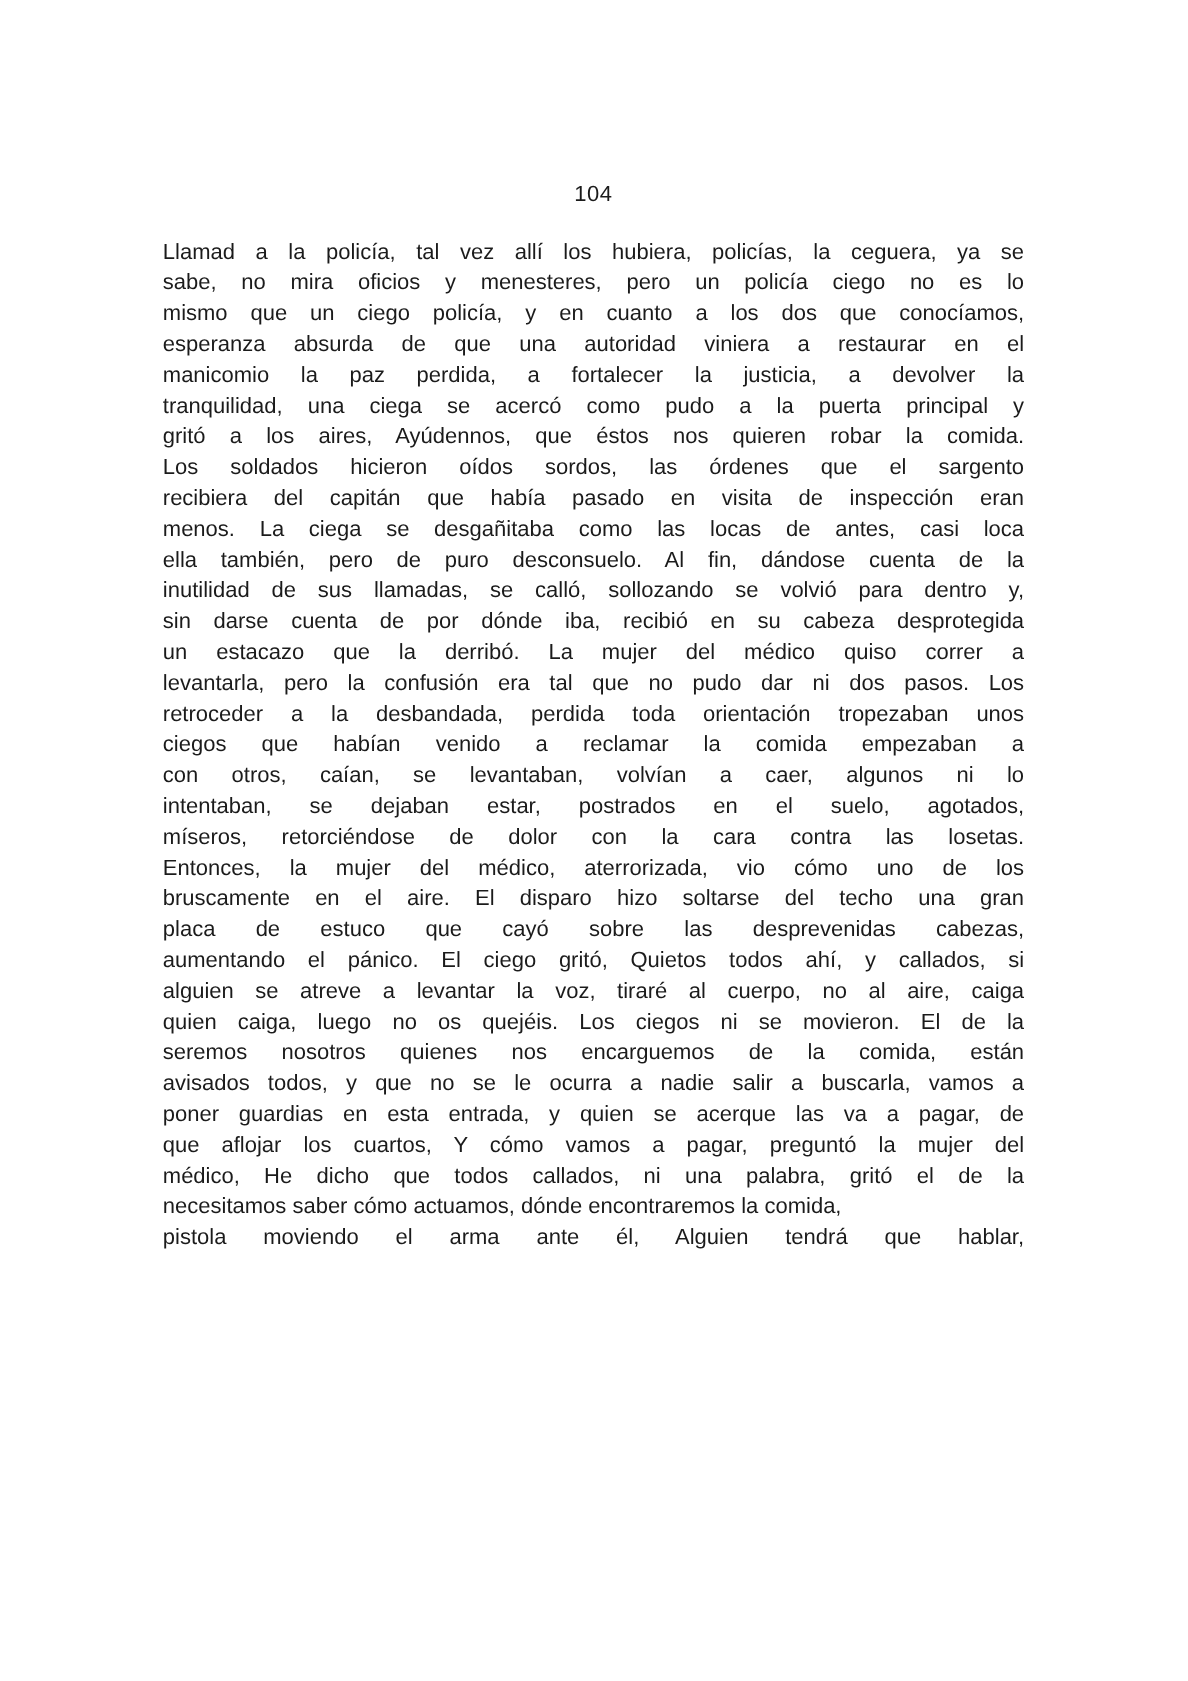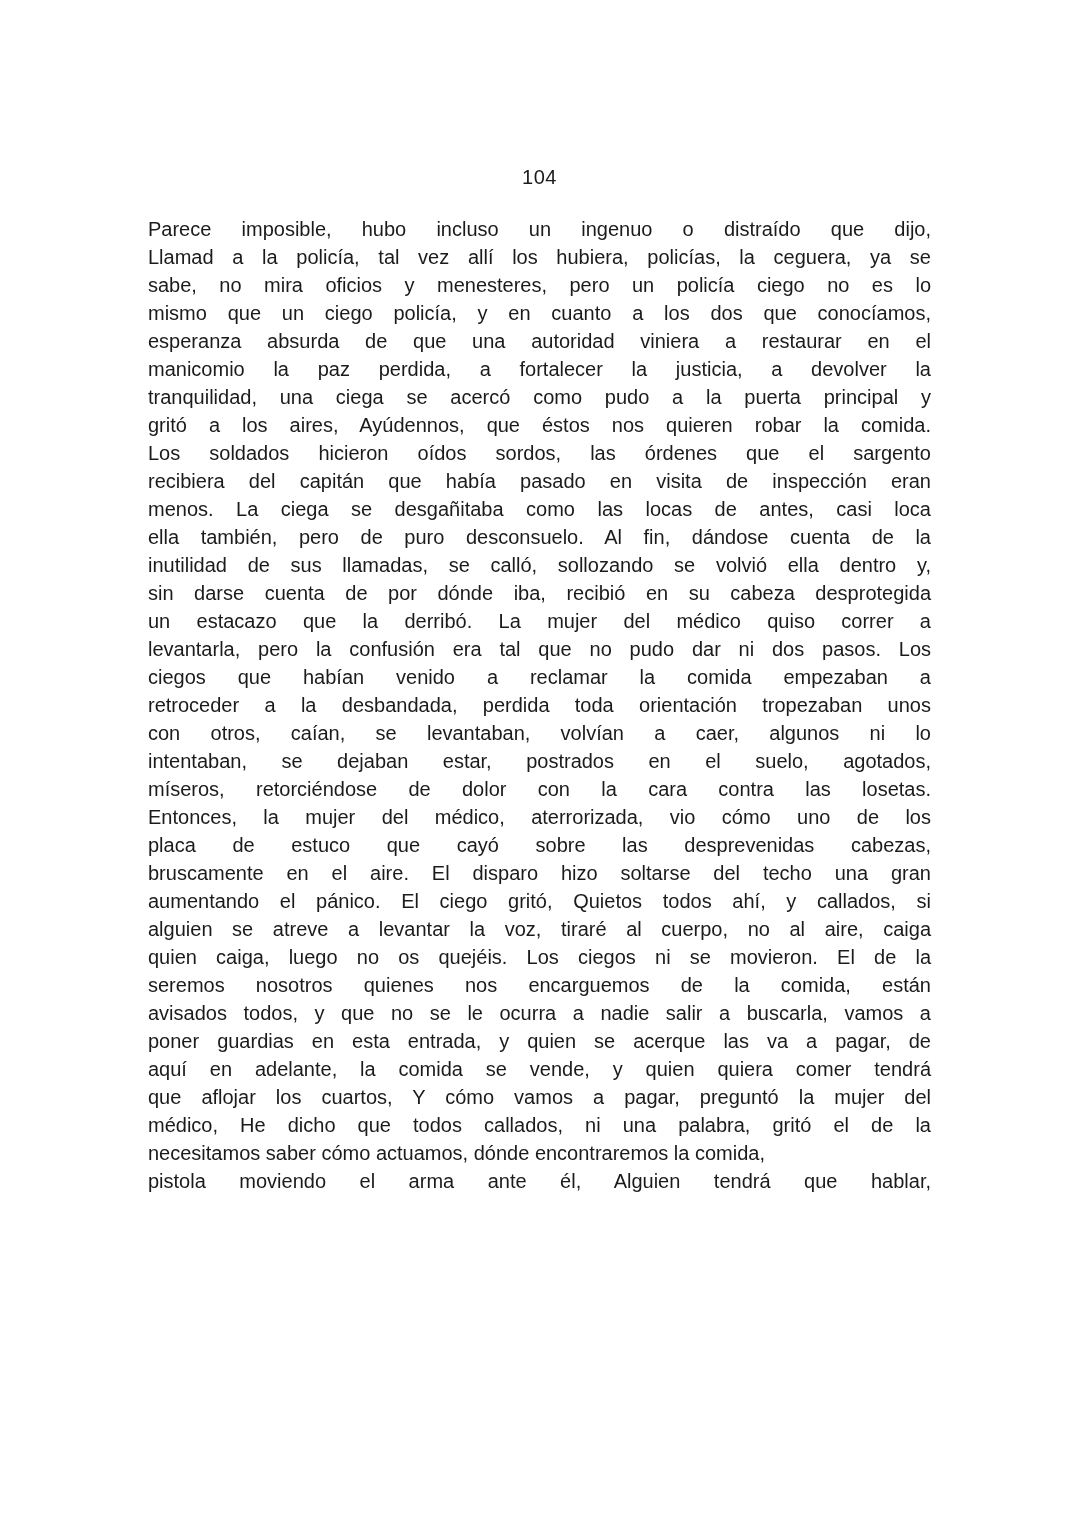--- a/index.html
+++ b/index.html
@@ -46,49 +46,47 @@
   .text-block .line.last {
     text-align-last: left;
   }
 </style>
 </head>
 <body>
 
 <div class="page">
   <div class="page-number">104</div>
   <div class="text-block">
-      <div class="line">Parece imposible, hubo incluso un ingenuo o distraído que dijo,</div>
       <div class="line">Llamad a la policía, tal vez allí los hubiera, policías, la ceguera, ya se</div>
       <div class="line">sabe, no mira oficios y menesteres, pero un policía ciego no es lo</div>
       <div class="line">mismo que un ciego policía, y en cuanto a los dos que conocíamos,</div>
       <div class="line">esperanza absurda de que una autoridad viniera a restaurar en el</div>
       <div class="line">manicomio la paz perdida, a fortalecer la justicia, a devolver la</div>
       <div class="line">tranquilidad, una ciega se acercó como pudo a la puerta principal y</div>
       <div class="line">gritó a los aires, Ayúdennos, que éstos nos quieren robar la comida.</div>
       <div class="line">Los soldados hicieron oídos sordos, las órdenes que el sargento</div>
       <div class="line">recibiera del capitán que había pasado en visita de inspección eran</div>
       <div class="line">menos. La ciega se desgañitaba como las locas de antes, casi loca</div>
       <div class="line">ella también, pero de puro desconsuelo. Al fin, dándose cuenta de la</div>
-      <div class="line">inutilidad de sus llamadas, se calló, sollozando se volvió ella dentro y,</div>
+      <div class="line">inutilidad de sus llamadas, se calló, sollozando se volvió para dentro y,</div>
       <div class="line">sin darse cuenta de por dónde iba, recibió en su cabeza desprotegida</div>
       <div class="line">un estacazo que la derribó. La mujer del médico quiso correr a</div>
       <div class="line">levantarla, pero la confusión era tal que no pudo dar ni dos pasos. Los</div>
+      <div class="line">retroceder a la desbandada, perdida toda orientación tropezaban unos</div>
       <div class="line">ciegos que habían venido a reclamar la comida empezaban a</div>
-      <div class="line">retroceder a la desbandada, perdida toda orientación tropezaban unos</div>
       <div class="line">con otros, caían, se levantaban, volvían a caer, algunos ni lo</div>
       <div class="line">intentaban, se dejaban estar, postrados en el suelo, agotados,</div>
       <div class="line">míseros, retorciéndose de dolor con la cara contra las losetas.</div>
       <div class="line">Entonces, la mujer del médico, aterrorizada, vio cómo uno de los</div>
+      <div class="line">bruscamente en el aire. El disparo hizo soltarse del techo una gran</div>
       <div class="line">placa de estuco que cayó sobre las desprevenidas cabezas,</div>
-      <div class="line">bruscamente en el aire. El disparo hizo soltarse del techo una gran</div>
       <div class="line">aumentando el pánico. El ciego gritó, Quietos todos ahí, y callados, si</div>
       <div class="line">alguien se atreve a levantar la voz, tiraré al cuerpo, no al aire, caiga</div>
       <div class="line">quien caiga, luego no os quejéis. Los ciegos ni se movieron. El de la</div>
       <div class="line">seremos nosotros quienes nos encarguemos de la comida, están</div>
       <div class="line">avisados todos, y que no se le ocurra a nadie salir a buscarla, vamos a</div>
       <div class="line">poner guardias en esta entrada, y quien se acerque las va a pagar, de</div>
-      <div class="line">aquí en adelante, la comida se vende, y quien quiera comer tendrá</div>
       <div class="line">que aflojar los cuartos, Y cómo vamos a pagar, preguntó la mujer del</div>
       <div class="line">médico, He dicho que todos callados, ni una palabra, gritó el de la</div>
       <div class="line last">necesitamos saber cómo actuamos, dónde encontraremos la comida,</div>
       <div class="line">pistola moviendo el arma ante él, Alguien tendrá que hablar,</div>
     </div>
 </div>
 
 </body></html>

